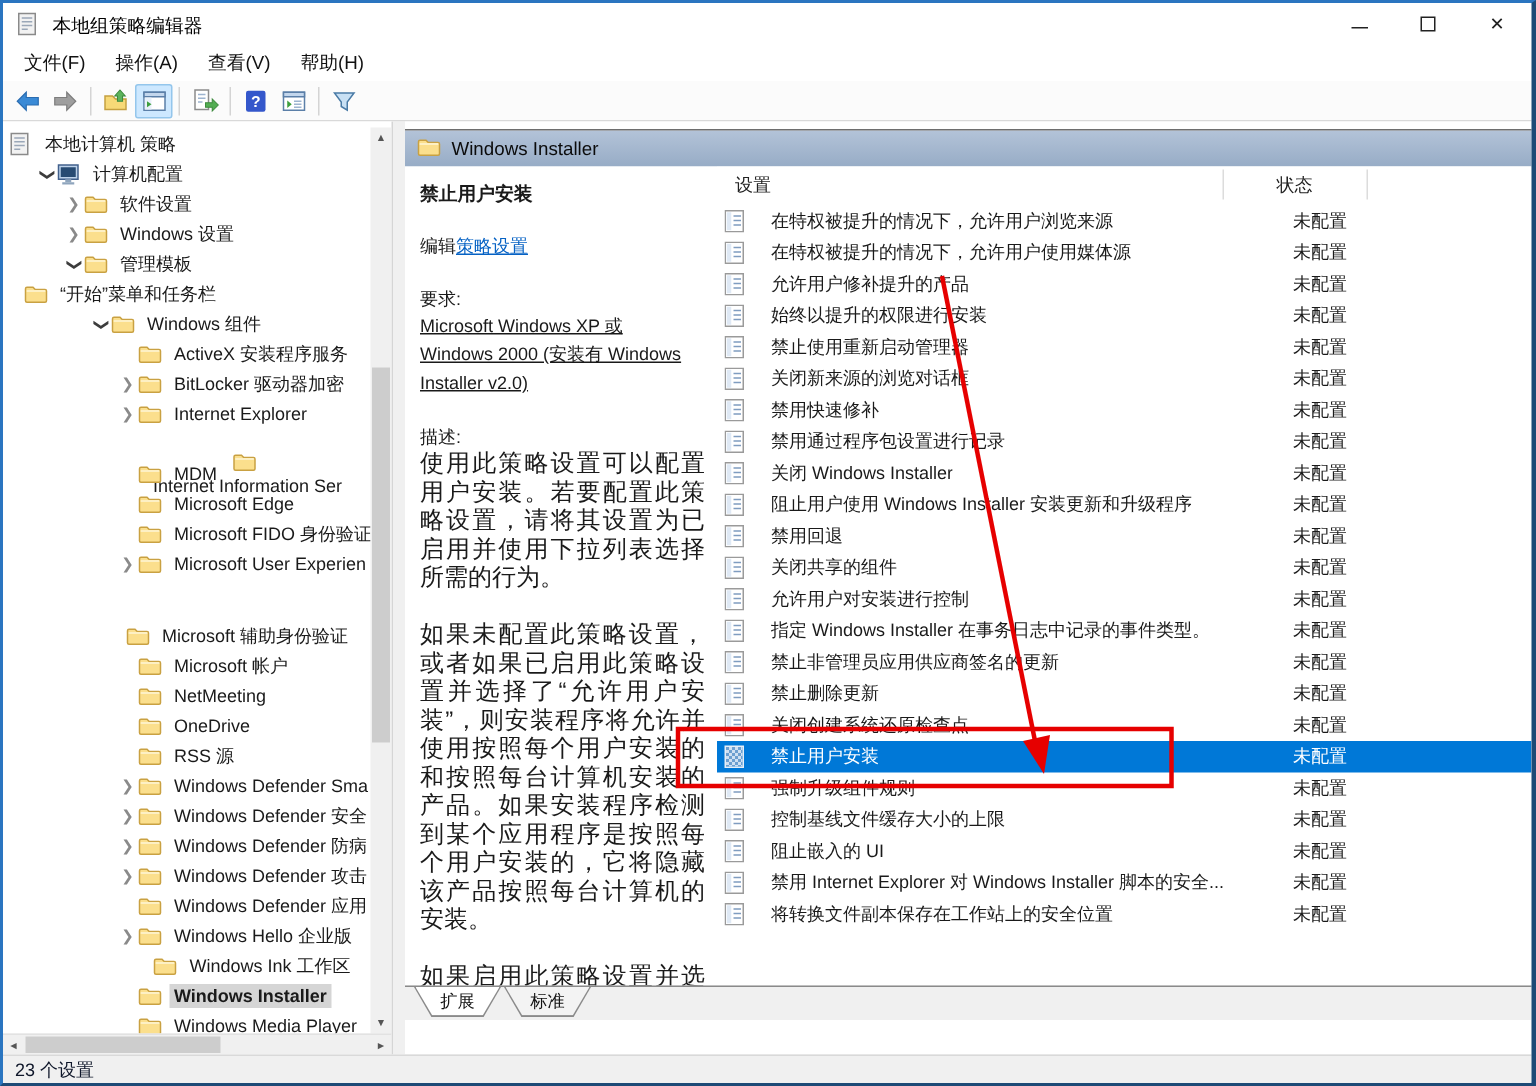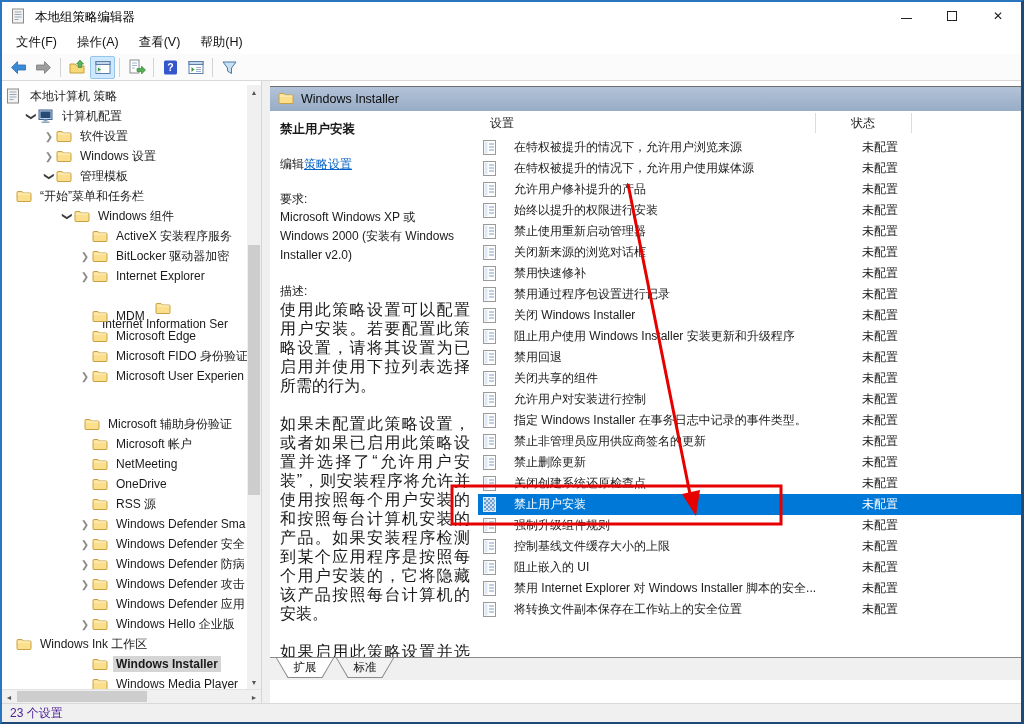--- a/index.html
+++ b/index.html
@@ -66,21 +66,21 @@
   .pane-header .ph-title { margin-left:7px; font-size:12.5px; color:#0b0b0b; }
   .pane-body { position:absolute; left:0; right:0; top:30px; bottom:23px; background:#fff; }
 
   
   .detail { position:absolute; left:0; top:0; bottom:0; width:208px; overflow:hidden;
             padding:8px 8px 0 10px; }
   .d-title { font-size:12.5px; font-weight:bold; margin-top:2px; }
   .d-edit { margin-top:18px; font-size:12px; }
   .d-edit a { color:#0662c4; text-decoration:underline; }
   .d-block-label { margin-top:18px; font-size:12px; }
-  .req-line { font-size:12px; line-height:19px; white-space:nowrap; }
+  .req-line { font-size:12px; line-height:19px; white-space:nowrap;text-decoration:underline; }
   .para { font-size:16px; line-height:19px; margin-top:19px; word-break:break-all; text-align:justify; }
   .para:first-of-type { margin-top:0; }
 
   
   .list { position:absolute; left:208px; right:0; top:0; bottom:0; overflow:hidden; }
   .list-header { position:absolute; left:0; right:0; top:0; height:24px; background:#fff; }
   .col-setting { position:absolute; left:12px; top:4px; color:#222; }
   .col-status { position:absolute; left:337px; width:96px; top:4px; text-align:center; color:#222; }
   .col-div { position:absolute; top:2px; height:20px; width:1px; background:#dcdcdc; }
   .list-rows { position:absolute; left:0; right:0; top:26px; }
@@ -101,21 +101,21 @@
   .tab-outer { position:absolute; inset:0; background:#8a8a8a;
                clip-path:polygon(0 0,100% 0,80% 100%,20% 100%); }
   .tab-inner { position:absolute; left:1px; right:1px; top:0; bottom:1px; background:#f3f3f3;
                clip-path:polygon(0 0,100% 0,80% 100%,20% 100%);
                display:flex; align-items:center; justify-content:center; font-size:11.5px; color:#111; }
   .tab.active .tab-inner { background:#fff; }
 
   
   .statusbar { position:absolute; left:2px; right:3px; bottom:2px; height:19px; background:#f0f0f0;
                border-top:1px solid #d9d9d9; display:flex; align-items:center; padding-left:8px;
-               font-size:12px; color:#4c1d95; }
+               font-size:12px; color:#0f172a; }
 
   
   .annot { position:absolute; inset:0; z-index:80; pointer-events:none; }
 </style>
 </head>
 <body>
 
 <div class="titlebar">
   <span class="app-icon" id="app-icon"><svg width="15" height="16" viewBox="0 0 15 16">
         <rect x="1.5" y="1" width="11" height="14" fill="#f2f2f2" stroke="#8a8a8a"></rect>
@@ -455,21 +455,21 @@
         <div class="trow" style="padding-left: 76px;">
           <span class="texp">❯</span>
           <span class="ticon">
             <svg width="16" height="14" viewBox="0 0 16 14">
               <path d="M1 3.5 Q1 2.5 2 2.5 H6 L7.5 4 H14 Q15 4 15 5 V11.5 Q15 12.5 14 12.5 H2 Q1 12.5 1 11.5 Z" fill="#fbdf8d" stroke="#c9a142"></path>
               <path d="M1.8 5 H14.2" stroke="#fdf0c4" stroke-width="1.2"></path>
             </svg>
           </span>
           <span class="tlabel">Windows Hello 企业版</span>
         </div>
-        <div class="trow" style="">
+        <div class="trow" style="padding-left: 76px; justify-content: center;">
           <span class="texp"></span>
           <span class="ticon">
             <svg width="16" height="14" viewBox="0 0 16 14">
               <path d="M1 3.5 Q1 2.5 2 2.5 H6 L7.5 4 H14 Q15 4 15 5 V11.5 Q15 12.5 14 12.5 H2 Q1 12.5 1 11.5 Z" fill="#fbdf8d" stroke="#c9a142"></path>
               <path d="M1.8 5 H14.2" stroke="#fdf0c4" stroke-width="1.2"></path>
             </svg>
           </span>
           <span class="tlabel">Windows Ink 工作区</span>
         </div>
         <div class="trow" style="padding-left: 76px;">

